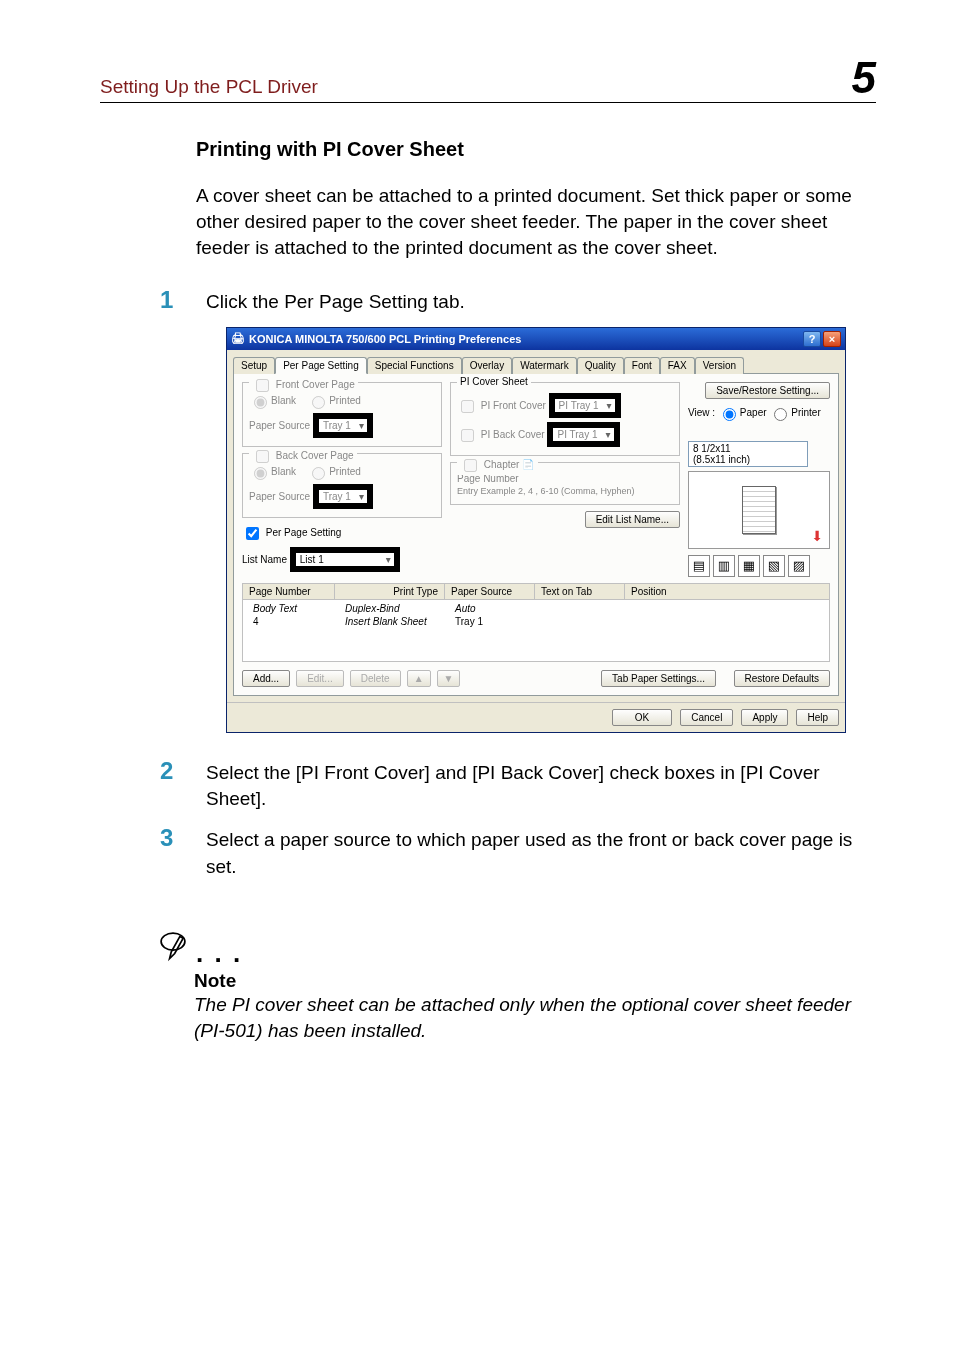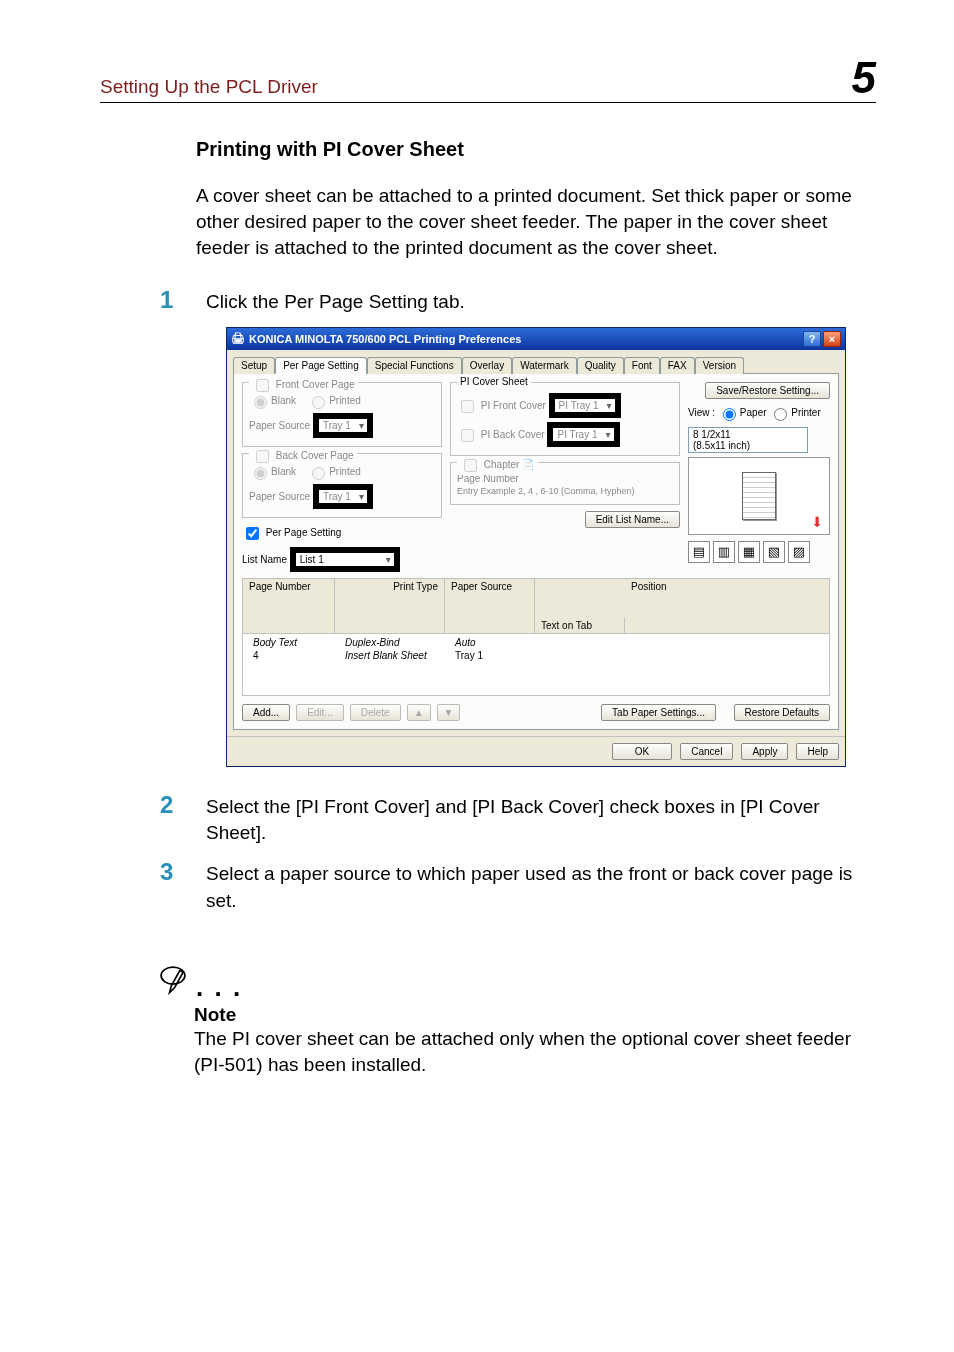--- a/index.html
+++ b/index.html
@@ -179,21 +179,21 @@
   .tray-icons span { width:22px; height:22px; border:1px solid #888; background:#fff; font-size:13px; display:flex;align-items:center;justify-content:center;}
   .bottom-buttons {
     padding:6px; display:flex; justify-content:flex-end; gap:8px;
     border-top:1px solid #c0c0c0; background:#ece9d8;
   }
   .note-block { margin: 48px 0 0 56px; }
   .note-icon-row { display:flex; align-items:flex-end; gap:6px; margin-bottom:4px;}
   .pen-icon svg { width:34px; height:34px; }
   .dots { font-size:26px; font-weight:bold; letter-spacing:2px; line-height:1; }
   .note-label { font-size:19px; font-weight:bold; margin:0 0 0 38px; }
-  .note-text { font-size:19px; line-height:1.38; margin:0 0 0 38px; }
+  .note-text { font-size:19px; font-style:italic; line-height:1.38; margin:0 0 0 38px; }
 </style>
 </head>
 <body>
 
 <div class="page">
   <div class="top-row">
     <span class="header-text">Setting Up the PCL Driver</span>
     <span class="chapter-num">5</span>
   </div>
 
@@ -300,21 +300,21 @@
 
           <div class="col-right">
             <div style="text-align:right;">
               <span class="fakebtn">Save/Restore Setting...</span>
             </div>
             <div style="margin-top:6px;">
               <span>View :</span>
               <label><input type="radio" class="chk" checked="" style=""><span>Paper</span></label>
               <label><input type="radio" class="chk" style=""><span>Printer</span></label>
             </div>
-            <div style="margin-top:6px;">
+            <div style="margin-top:20px;">
               <span class="fakein" style="min-width:120px;">
                 <span>8 1/2x11</span><br>
                 <span>(8.5x11 inch)</span>
               </span>
             </div>
             <div class="preview">
               <div class="previewpg"></div>
               <span style="position:absolute;right:6px;bottom:4px;font-size:14px;color:#d33;">⬇</span>
             </div>
             <div class="tray-icons">
@@ -325,21 +325,21 @@
               <span>▨</span>
             </div>
           </div>
         </div>
 
         <div style="margin-top:6px;">
           <div class="list-header">
             <div style="width:92px;">Page Number</div>
             <div style="width:110px;text-align:right;">Print Type</div>
             <div style="width:90px;">Paper Source</div>
-            <div style="width:90px;margin-top:39px;">Text on Tab</div>
+            <div style="width:90px;">Text on Tab</div>
             <div style="flex:1;border-right:none;">Position</div>
           </div>
           <div class="list-body">
             <div class="row italic">
               <div style="width:92px;">Body Text</div>
               <div style="width:110px;">Duplex-Bind</div>
               <div style="width:90px;">Auto</div>
             </div>
             <div class="row">
               <div style="width:92px;">4</div>

